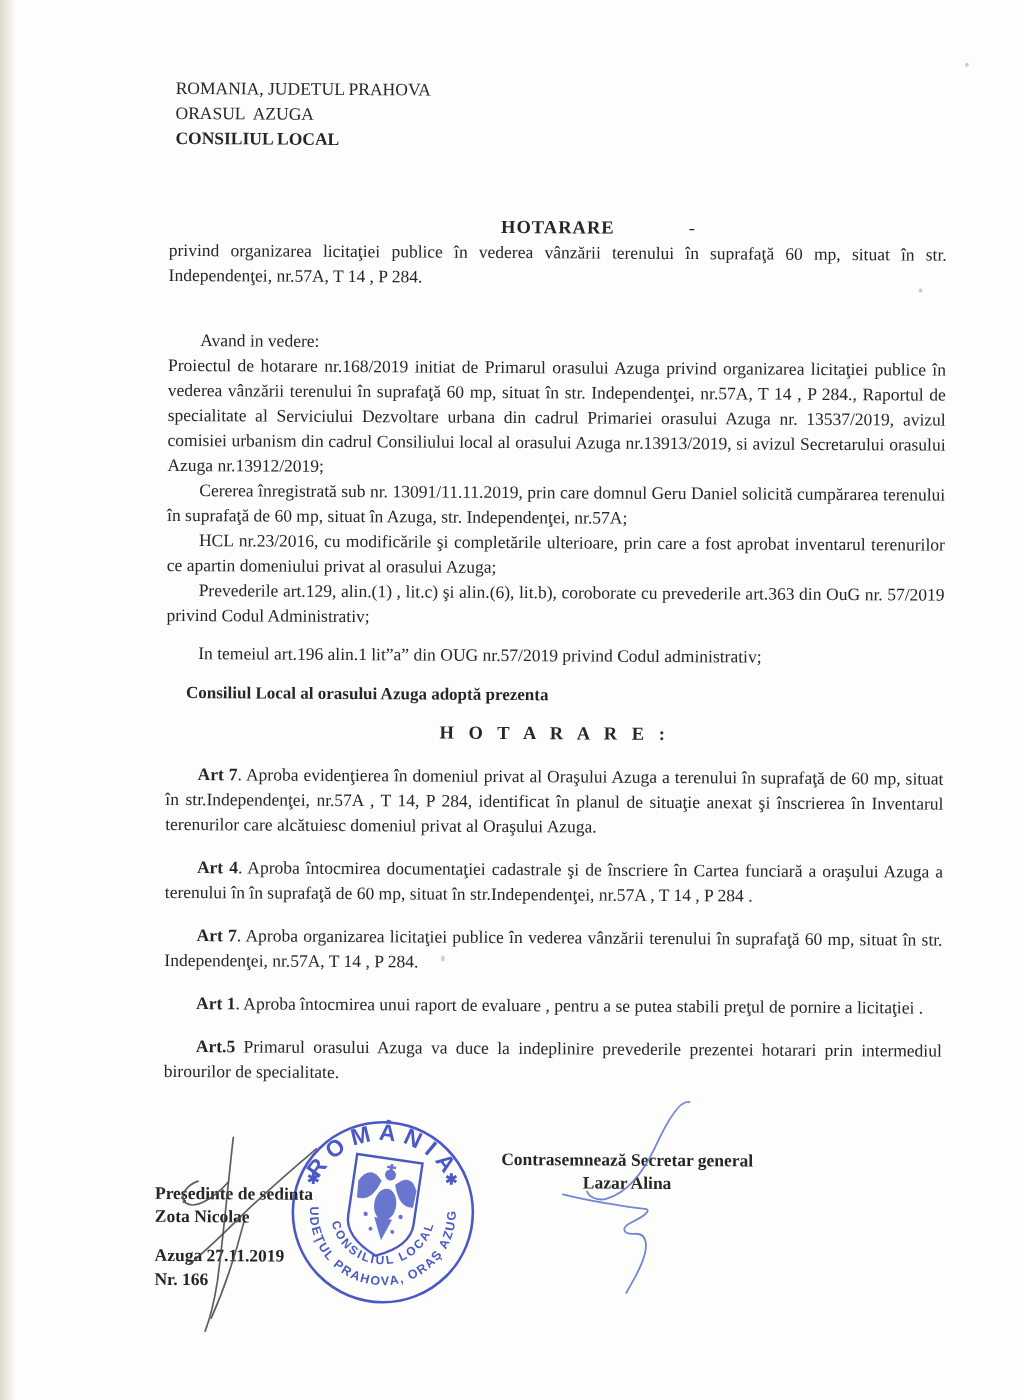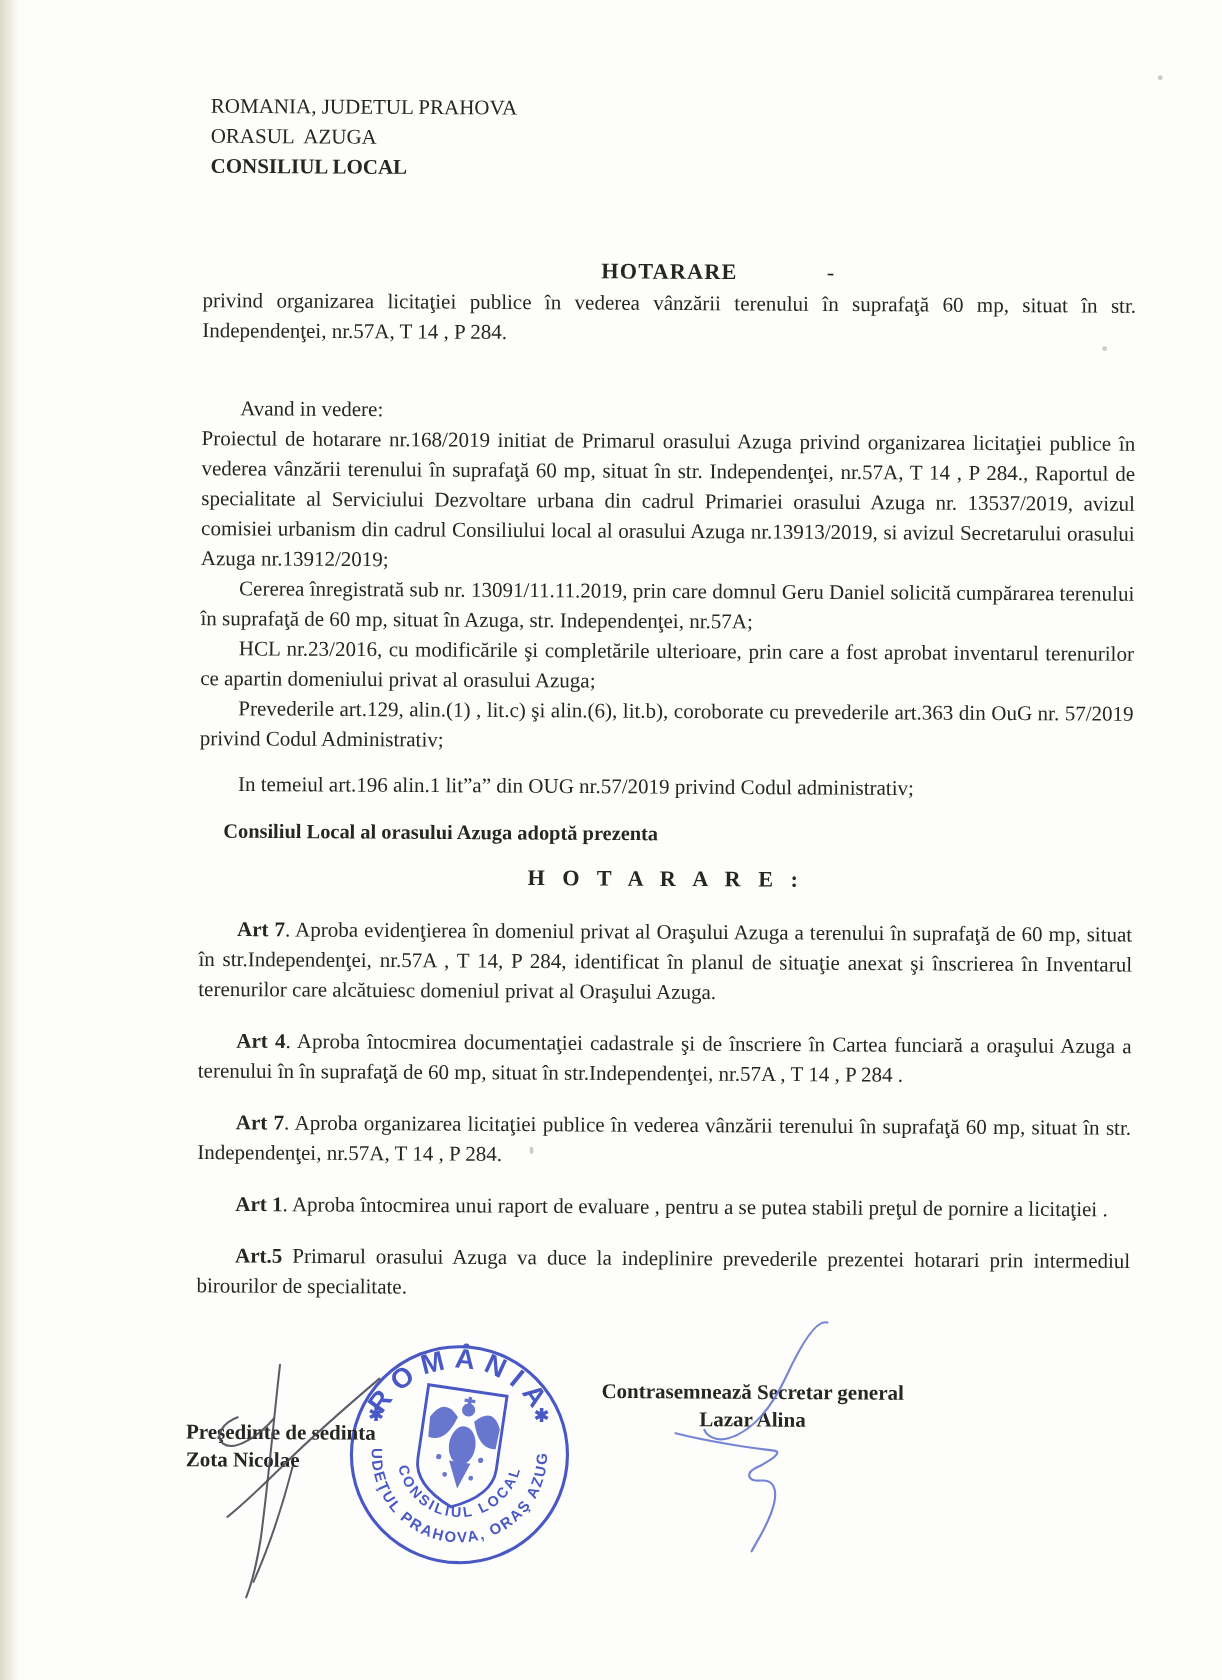--- a/index.html
+++ b/index.html
@@ -94,20 +94,24 @@
   <div class="sig-left">
     <div>Preşedinte de sedinta</div>
     <div class="name">Zota Nicolae</div>
   </div>
 
   <div class="sig-right">
     <div>Contrasemnează  Secretar general</div>
     <div>Lazar Alina</div>
   </div>
 
+  <div class="date-block">
+    <div>Azuga 27.11.2019</div>
+    <div>Nr. 166</div>
+  </div>
 
   <svg class="stamp" viewBox="0 0 196 196" aria-hidden="true">
     <circle class="ring" cx="98" cy="98" r="90"></circle>
     <defs>
       <path id="arcTop" d="M 26 98 A 72 72 0 0 1 170 98"></path>
       <path id="arcBottomOuter" d="M 25 98 A 73 73 0 0 0 171 98"></path>
       <path id="arcBottomInner" d="M 46 98 A 52 52 0 0 0 150 98"></path>
     </defs>
     <text class="country">
       <textPath href="#arcTop" startOffset="50%" text-anchor="middle">ROMÂNIA</textPath>

